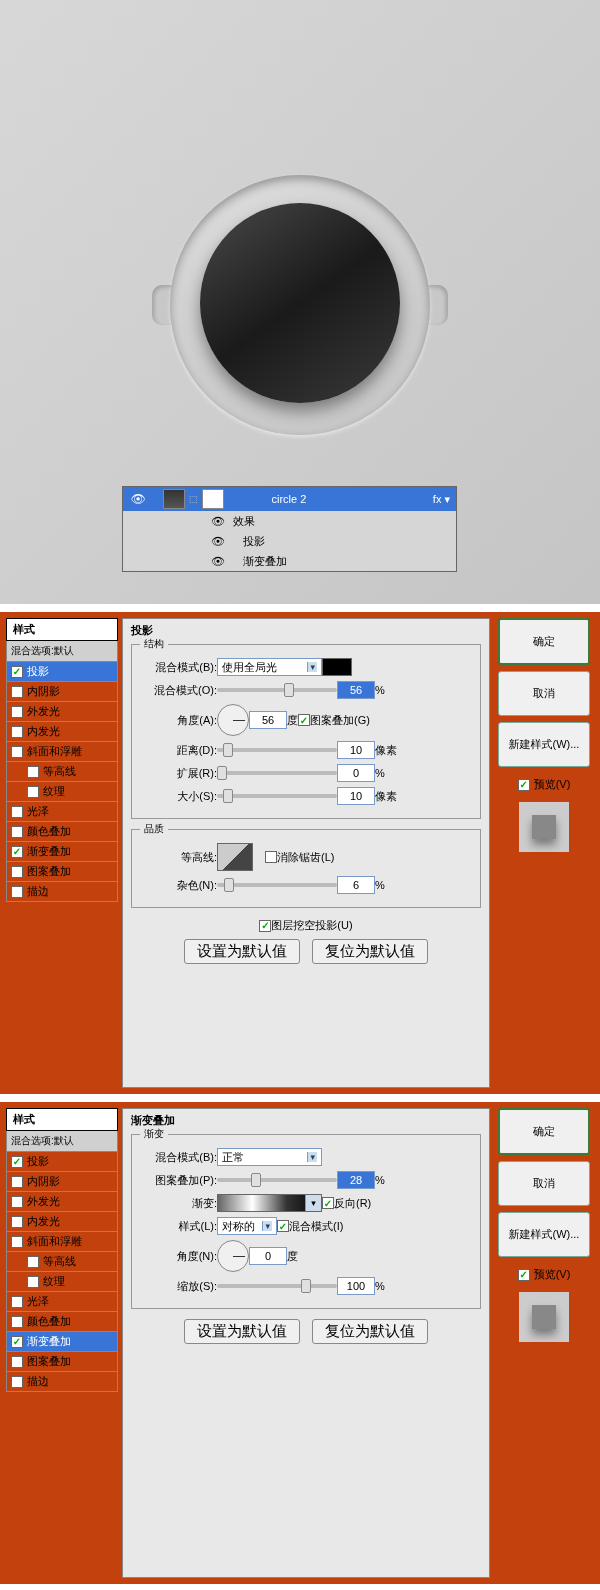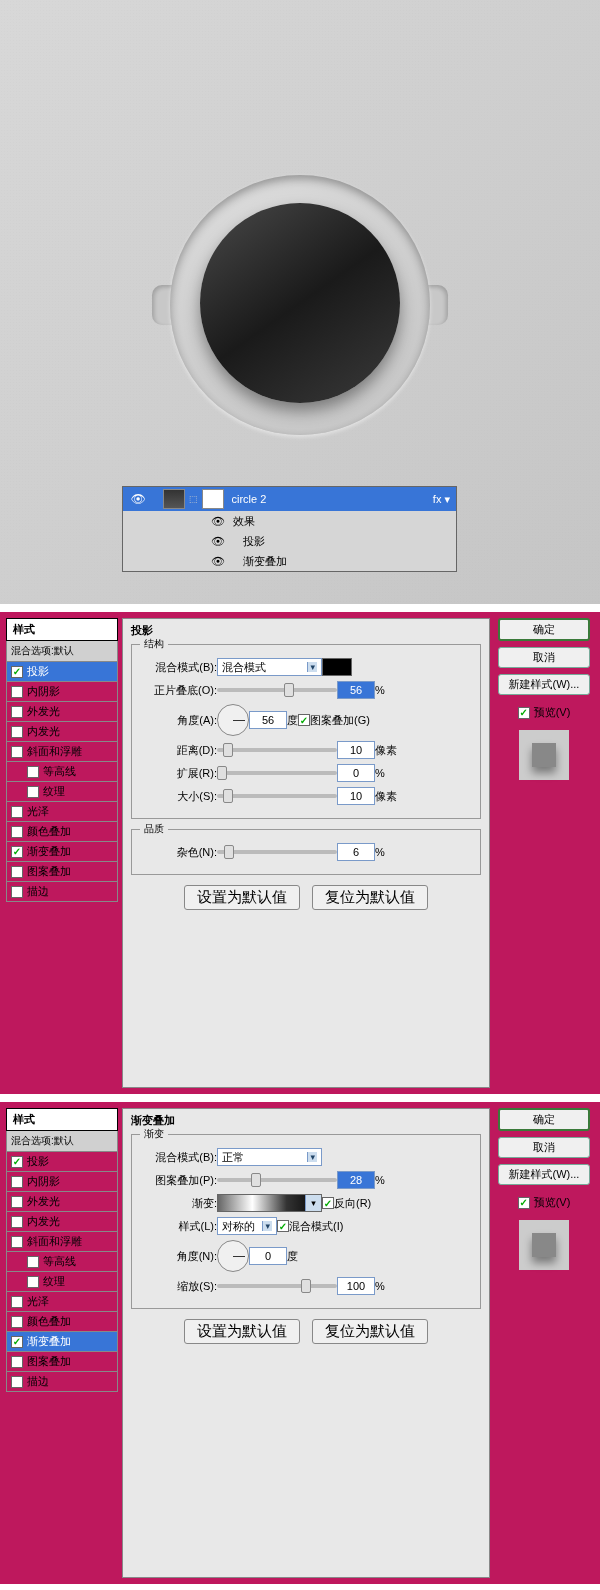--- a/index.html
+++ b/index.html
@@ -16,26 +16,26 @@
 
 
 .layers-panel { position: absolute; left: 122px; top: 486px; width: 335px; background: #d6d6d6; border: 1px solid #666; }
 .layer-row { display: flex; align-items: center; height: 24px; }
 .layer-row.selected { background: #3875d7; color: #fff; }
 .eye-col { width: 30px; text-align: center; }
 .eye-icon { font-size: 12px; }
 .thumb-box { width: 22px; height: 20px; border: 1px solid #888; margin: 0 2px; display: inline-block; }
 .thumb-black { background: linear-gradient(#333, #555); }
 .thumb-mask { background: #fff; display: flex; align-items: center; justify-content: center; }
-.layer-name { flex: 1; padding-left: 6px; }
+.layer-name { flex: 1; padding-left: 6px; margin-left: 40px; }
 .fx-icon { padding: 0 6px; }
 .sub-row { padding-left: 90px; display: flex; align-items: center; height: 20px; background: #d6d6d6; color: #000; }
 
 
-.dialog-section { width: 600px; height: 490px; background: #be185d; border-top: 8px solid #fff; display: flex; padding: 6px; gap: 4px; }
+.dialog-section { width: 600px; height: 490px; background: #c2410c; border-top: 8px solid #fff; display: flex; padding: 6px; gap: 4px; }
 .styles-col { width: 112px; }
 .styles-heading { background: #fff; border: 1px solid #000; padding: 3px 6px; font-weight: bold; }
 .styles-blend { background: #d0d0d0; border: 1px solid #888; border-top: none; padding: 3px 4px; font-size: 10px; }
 .style-item { border: 1px solid #888; border-top: none; padding: 2px 4px; display: flex; align-items: center; gap: 4px; }
 .style-item.selected { background: #3875d7; color: #fff; }
 .style-item.indent { padding-left: 20px; }
 .cb { width: 12px; height: 12px; border: 1px solid #666; background: #fff; display: inline-flex; align-items: center; justify-content: center; }
 .cb.checked::after { content: "✓"; color: #0a0; font-size: 10px; font-weight: bold; }
 
 .settings-col { flex: 1; border: 1px solid #888; background: #e8e8e8; padding: 0; }
@@ -54,21 +54,21 @@
 .num-input { width: 38px; height: 18px; background: #fff; border: 1px solid #7a9ac9; text-align: center; font-size: 11px; }
 .num-input.hl { background: #3875d7; color: #fff; }
 .unit { font-size: 11px; }
 .angle-dial { width: 32px; height: 32px; border: 1px solid #888; border-radius: 50%; background: #f0f0f0; position: relative; }
 .angle-dial::after { content: ""; position: absolute; left: 50%; top: 50%; width: 12px; height: 1px; background: #333; transform-origin: left; }
 .contour-box { width: 36px; height: 28px; border: 1px solid #666; background: linear-gradient(135deg, #ccc 50%, #444 50%); }
 .btn-row { display: flex; justify-content: center; gap: 12px; margin: 6px 0; }
 .btn { background: #f0f0f0; border: 1px solid #888; padding: 2px 12px; border-radius: 3px; font-size: 15px; }
 
 .actions-col { width: 100px; display: flex; flex-direction: column; gap: 6px; align-items: center; }
-.action-btn { width: 92px; padding: 2px 0; background: #f0f0f0; border: 1px solid #7a9; border-radius: 3px; text-align: center; font-size: 11px; }
+.action-btn { width: 92px; padding: 14px 0; background: #f0f0f0; border: 1px solid #7a9; border-radius: 3px; text-align: center; font-size: 11px; }
 .action-btn.primary { border: 2px solid #3a7a3a; }
 .preview-check { display: flex; align-items: center; gap: 4px; margin-top: 4px; }
 .preview-thumb { width: 50px; height: 50px; background: #ccc; margin-top: 4px; display: flex; align-items: center; justify-content: center; }
 .preview-cube { width: 24px; height: 24px; background: #888; box-shadow: 0 6px 8px rgba(0,0,0,0.4); }
 </style>
 </head>
 <body>
 
 <div class="preview-section">
   <div class="dial-container">
@@ -157,27 +157,27 @@
       </div>
   </div>
 
   <div class="settings-col">
     <div class="settings-title">投影</div>
     <div class="fieldset">
       <div class="fieldset-label">结构</div>
       <div class="field-row">
         <span class="label">混合模式(B):</span>
         <span class="dropdown">
-            <span>混合模式</span>
+            <span>使用全局光</span>
             <span class="dropdown-arrow">▾</span>
           </span>
         <span class="color-swatch"></span>
       </div>
       <div class="field-row">
-        <span class="label">正片叠底(O):</span>
+        <span class="label">混合模式(O):</span>
         <span class="slider">
             <span class="slider-thumb" style="left:56%"></span>
           </span>
         <input class="num-input hl" value="56" style="">
         <span class="unit">%</span>
       </div>
       <div class="field-row">
         <span class="label">角度(A):</span>
         <span class="angle-dial"></span>
         <input class="num-input" value="56" style="">
@@ -206,27 +206,38 @@
         <span class="slider">
             <span class="slider-thumb" style="left:5%"></span>
           </span>
         <input class="num-input" value="10" style="">
         <span class="unit">像素</span>
       </div>
     </div>
     <div class="fieldset">
       <div class="fieldset-label">品质</div>
       <div class="field-row">
+        <span class="label">等高线:</span>
+        <span class="contour-box"></span>
+        <span style="width:12px"></span>
+        <span class="cb"></span>
+        <span>消除锯齿(L)</span>
+      </div>
+      <div class="field-row">
         <span class="label">杂色(N):</span>
         <span class="slider">
             <span class="slider-thumb" style="left:6%"></span>
           </span>
         <input class="num-input" value="6" style="">
         <span class="unit">%</span>
       </div>
+    </div>
+    <div class="field-row" style="justify-content:center">
+      <span class="cb checked"></span>
+      <span>图层挖空投影(U)</span>
     </div>
     <div class="btn-row">
       <button class="btn">设置为默认值</button>
       <button class="btn">复位为默认值</button>
     </div>
   </div>
 
   <div class="actions-col">
     <button class="action-btn primary">确定</button>
     <button class="action-btn">取消</button>

